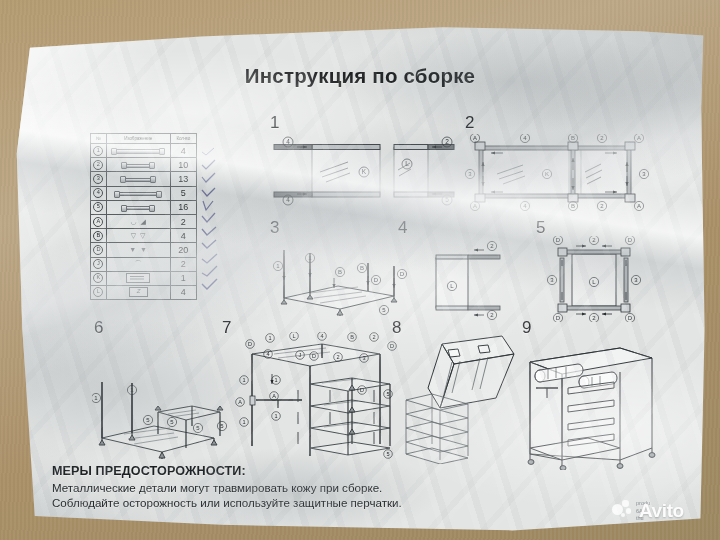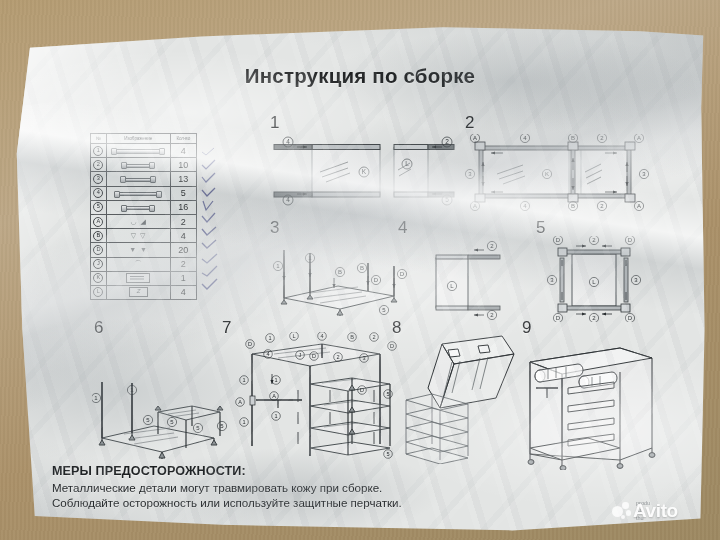--- a/index.html
+++ b/index.html
@@ -116,21 +116,21 @@
   #warn .wh{font-size:12.6px;font-weight:bold;letter-spacing:.1px;margin-bottom:2px;
     text-shadow:0 1px 0 rgba(255,255,255,.45);}
   #warn .wl{font-size:11.6px;line-height:15px;text-shadow:0 1px 0 rgba(255,255,255,.4);}
 
   
   #edgetext{position:absolute;right:4px;top:480px;width:66px;text-align:left;
     font-size:5.5px;line-height:7.5px;color:#7d8screen;color:#6e7478;opacity:.75;}
   #edgetext div{white-space:nowrap;}
 
   
-  #avito{position:absolute;left:612px;top:500px;display:flex;align-items:center;gap:1px;opacity:.9;}
+  #avito{position:absolute;left:612px;top:500px;display:flex;align-items:flex-start;gap:7px;opacity:.9;}
   #avito .dots{position:relative;width:20px;height:18px;}
   #avito .dots span{position:absolute;border-radius:50%;background:rgba(255,255,255,.88);}
   #avito .d1{width:11px;height:11px;left:0;top:4px;}
   #avito .d2{width:6.5px;height:6.5px;left:10px;top:0;}
   #avito .d3{width:5.5px;height:5.5px;left:13.5px;top:8px;}
   #avito .d4{width:4px;height:4px;left:9px;top:13px;}
   #avito .wm{font-size:19px;font-weight:bold;color:#fff;letter-spacing:-.4px;
     text-shadow:0 1px 2px rgba(0,0,0,.25);}
 </style>
 </head>

